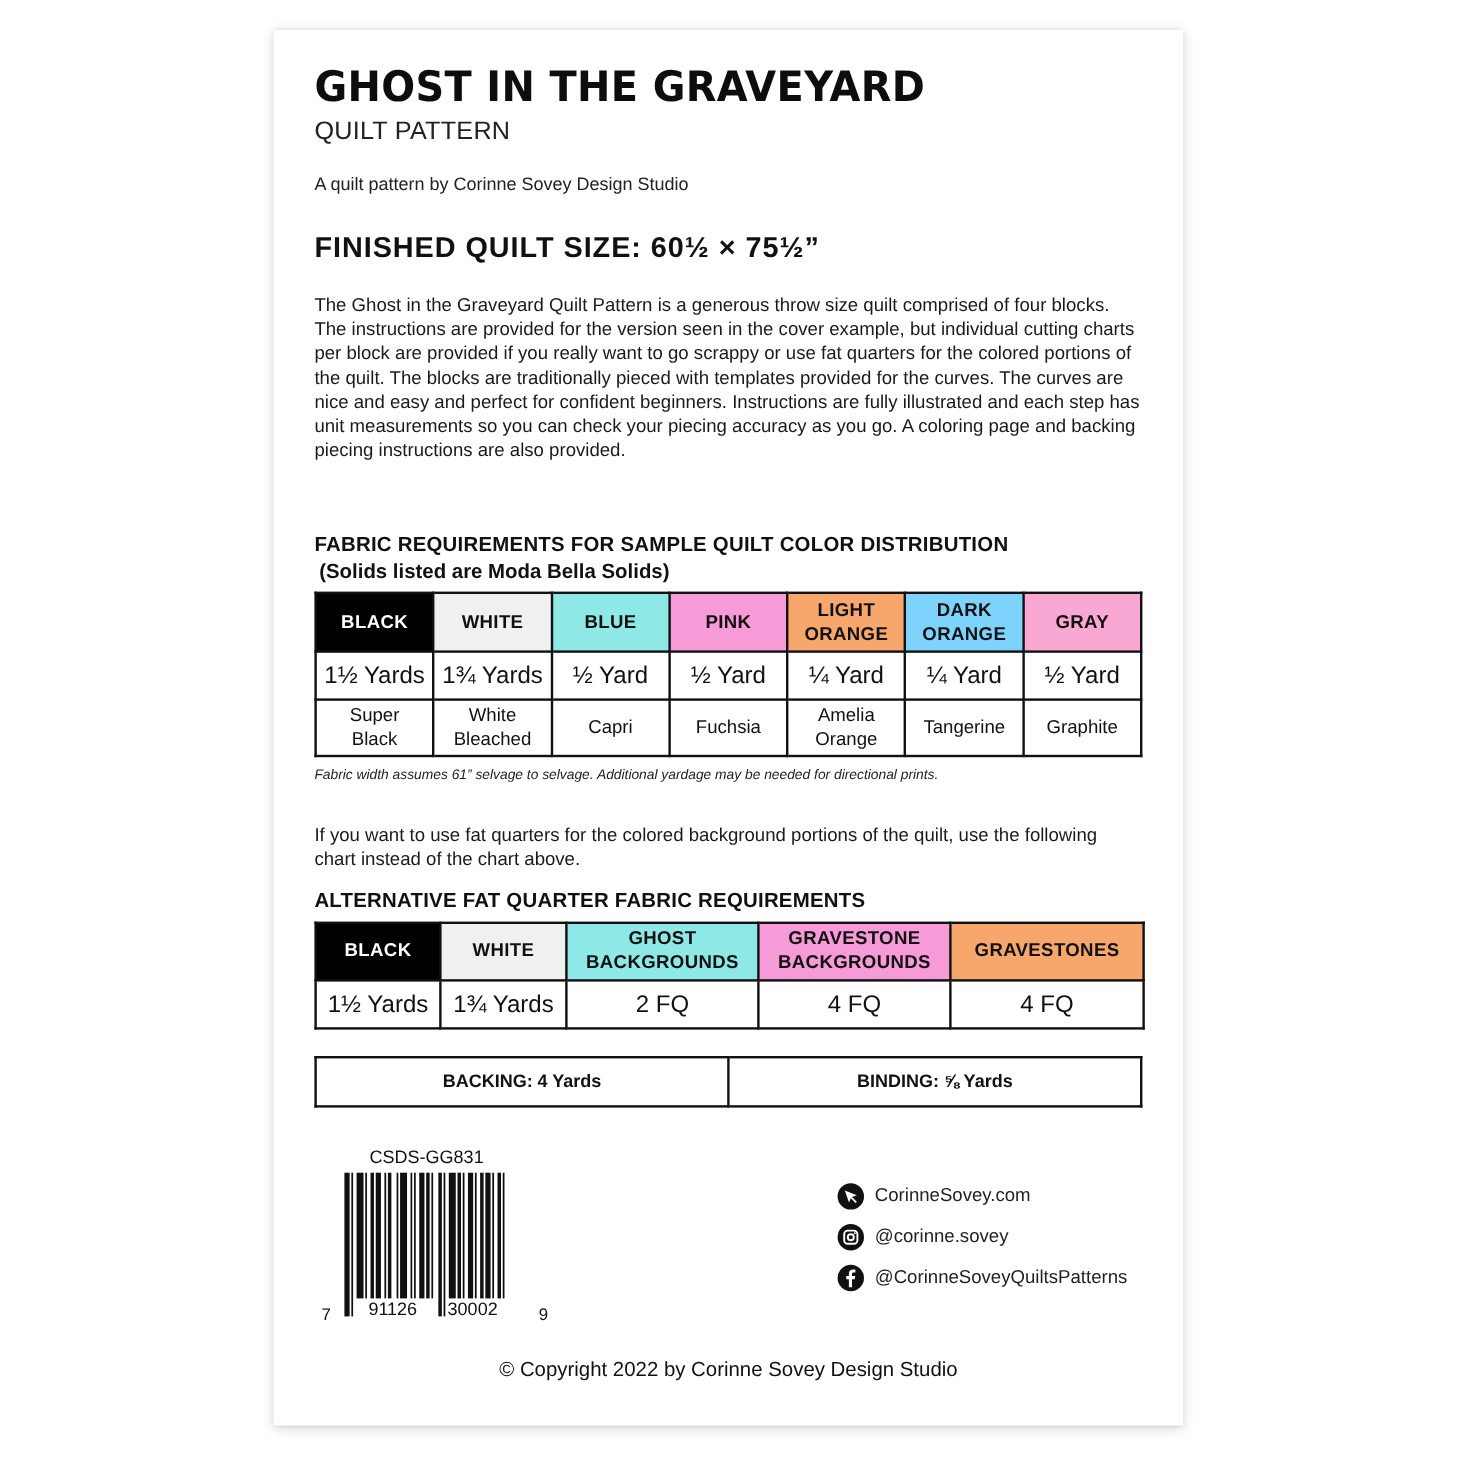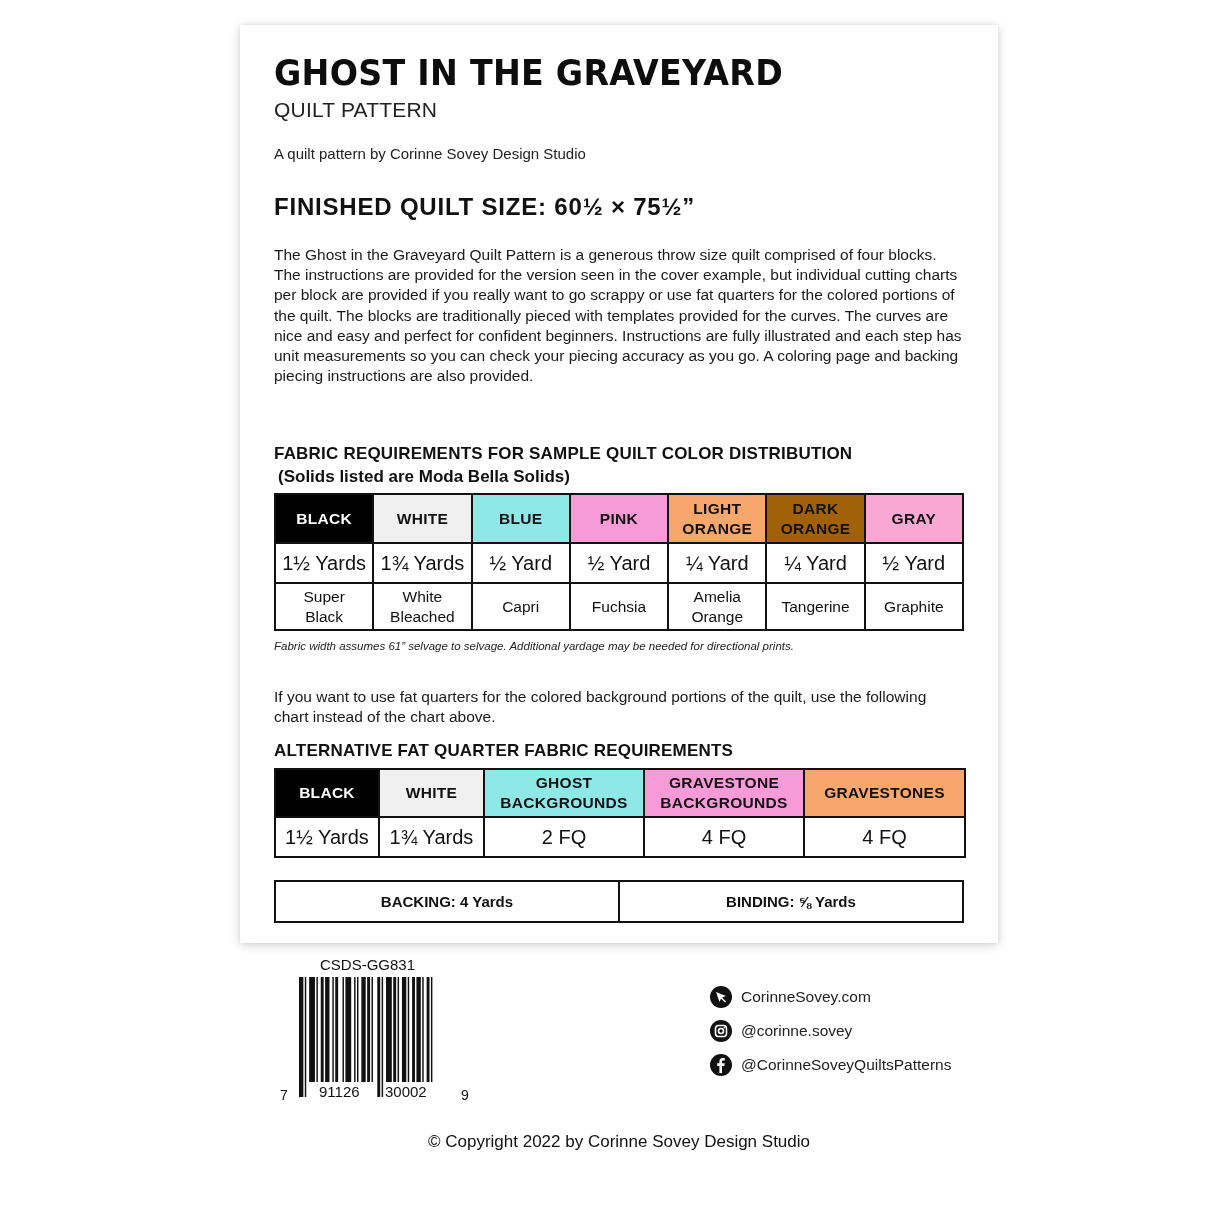--- a/index.html
+++ b/index.html
@@ -2,21 +2,21 @@
 <html><head>
 <meta charset="utf-8">
 <style>
   html, body { margin: 0; padding: 0; }
   body {
     width: 1214px; height: 1214px; background: #ffffff;
     font-family: "Liberation Sans", "DejaVu Sans", sans-serif;
     color: #111; position: relative; overflow: hidden;
   }
   .card {
-    position: absolute; left: 240px; top: 25px; width: 758px; height: 918px;
+    position: absolute; left: 228px; top: 25px; width: 758px; height: 1163px;
     background: #fff;
     box-shadow: 0 2px 10px rgba(0,0,0,0.18), 0 0 3px rgba(0,0,0,0.08);
   }
   .abs { position: absolute; }
   .title {
     left: 34px; top: 28px; font-size: 35px; font-weight: 700; letter-spacing: 0.3px;
     font-family: "DejaVu Sans", sans-serif; color: #0d0d0d; white-space: nowrap;
     transform: scaleX(0.95); transform-origin: left;
   }
   .subtitle { left: 34px; top: 73px; font-size: 21px; color: #222; letter-spacing: 0.2px; }
@@ -104,21 +104,21 @@
           <td class="hdr-cell" style="background: rgb(142, 232, 230); color: rgb(17, 17, 17);">
             <div>BLUE</div>
           </td>
           <td class="hdr-cell" style="background: rgb(247, 154, 216); color: rgb(17, 17, 17);">
             <div>PINK</div>
           </td>
           <td class="hdr-cell" style="background: rgb(247, 166, 108); color: rgb(17, 17, 17); margin-top: 44px;">
             <div>LIGHT</div>
             <div>ORANGE</div>
           </td>
-          <td class="hdr-cell" style="background: #a16207; color: rgb(17, 17, 17);">
+          <td class="hdr-cell" style="background: #7dd3fc; color: rgb(17, 17, 17);">
             <div>DARK</div>
             <div>ORANGE</div>
           </td>
           <td class="hdr-cell" style="background: #f9a8d4; color: rgb(17, 17, 17); text-align: center;">
             <div>GRAY</div>
           </td>
         </tr>
     <tr class="r-amt" id="t1-amt">
           <td class="amt-cell">
             <div>1½ Yards</div>

